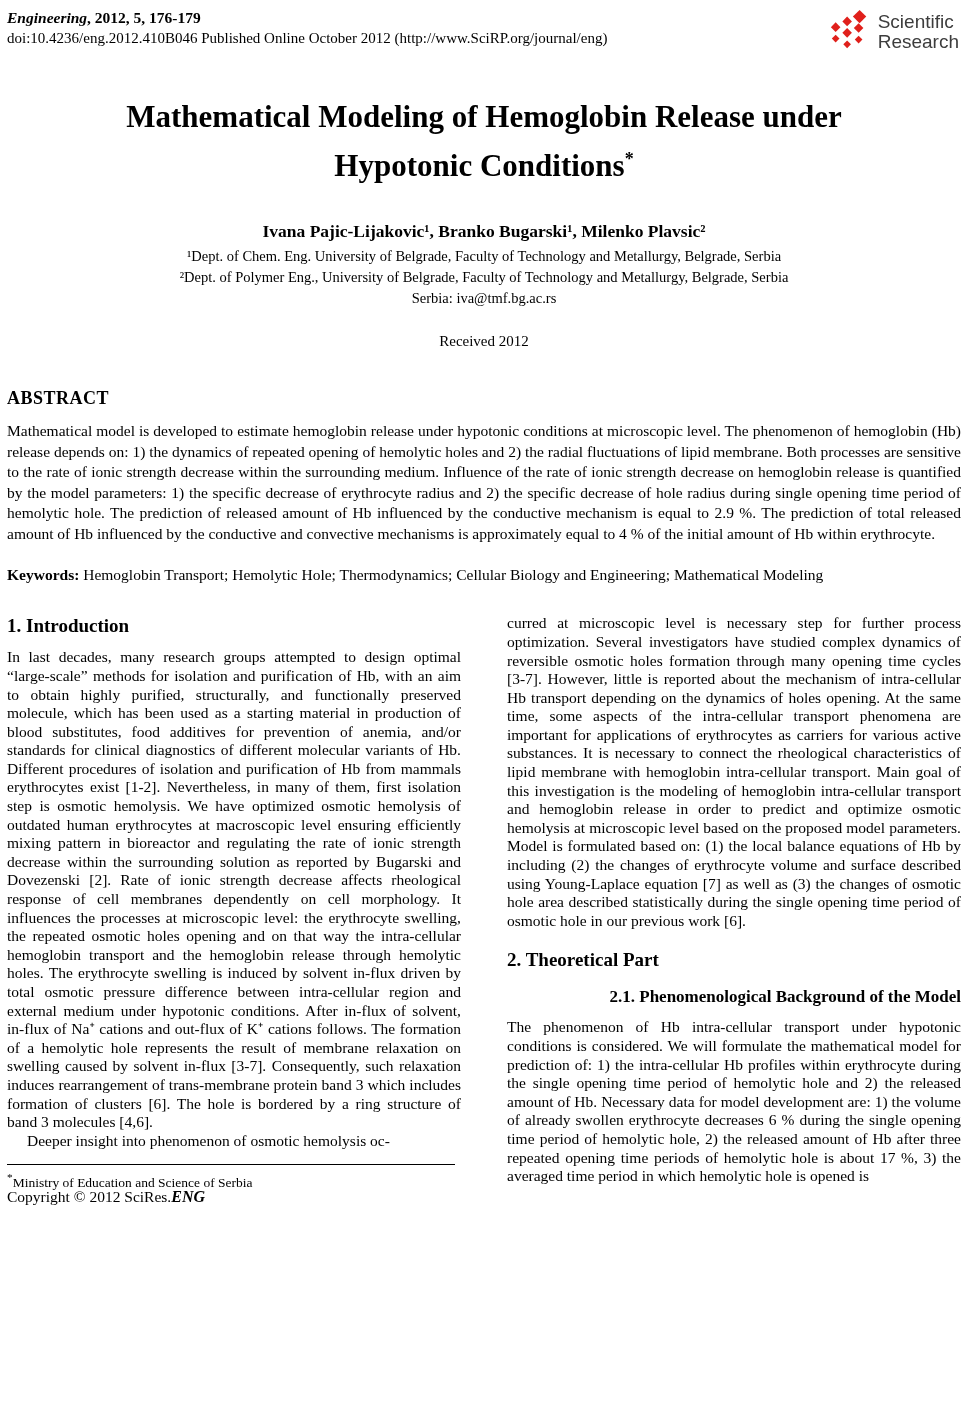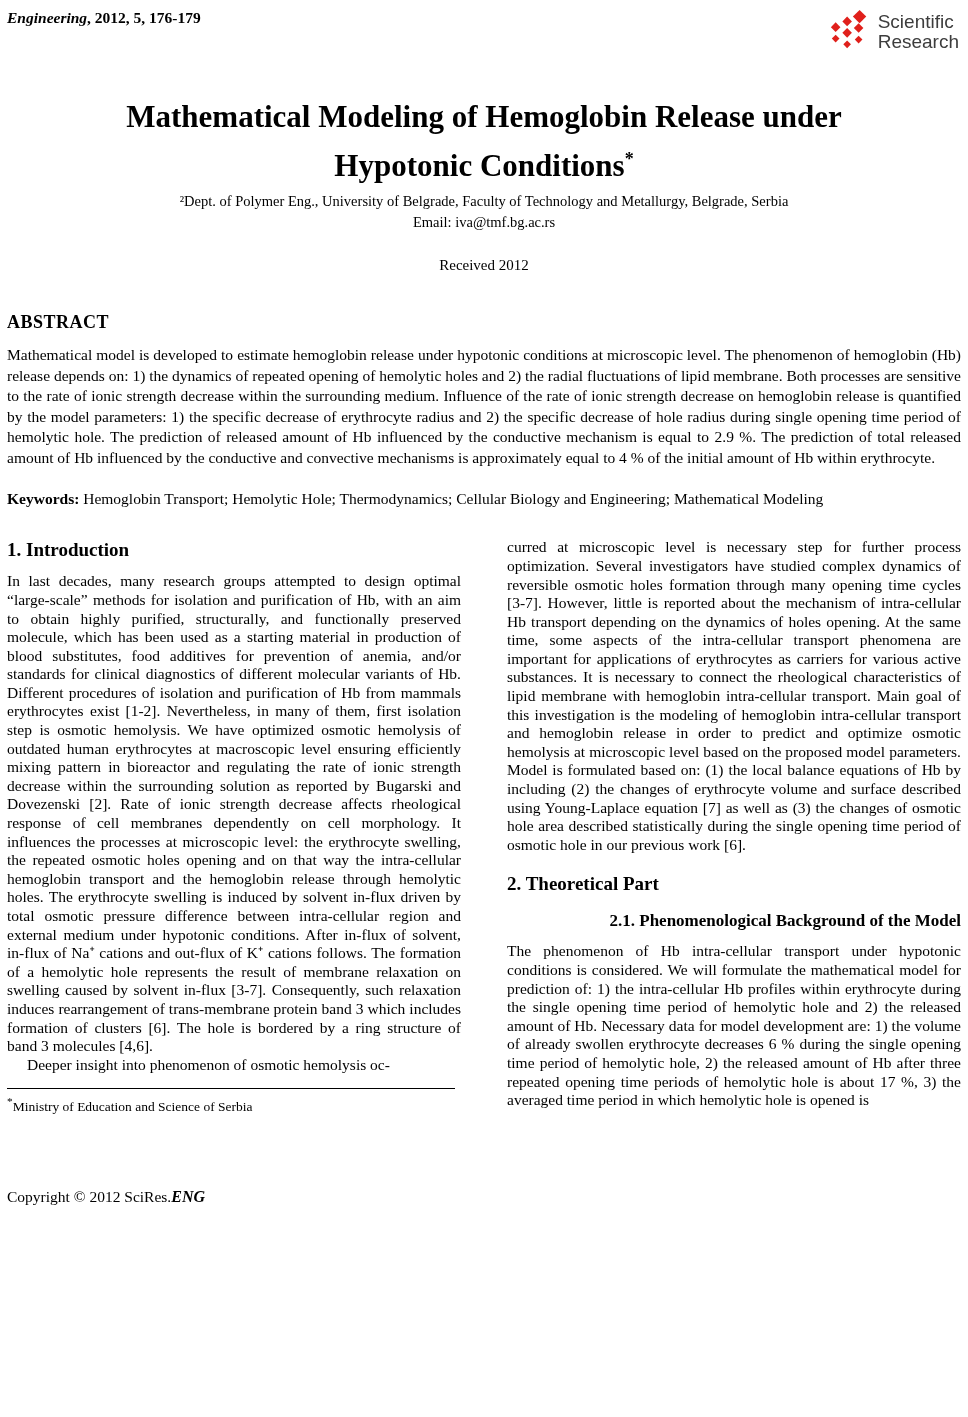--- a/index.html
+++ b/index.html
@@ -72,20 +72,21 @@
 </head>
 <body>
 
 <div class="page">
 
   <div class="header">
     <div class="header-left">
       <div>
         <span class="journal-name">Engineering</span><span class="journal-ref">, 2012, 5, 176-179</span>
       </div>
+      <div class="doi-line">doi:10.4236/eng.2012.410B046 Published Online October 2012 (http://www.SciRP.org/journal/eng)</div>
     </div>
     <div class="logo">
       <svg width="46" height="44" viewBox="0 0 48 46">
         <path d="M34 2 L41 9 L34 16 L27 9 Z" fill="#e0201b"></path>
         <path d="M21 9 L26 14 L21 19 L16 14 Z" fill="#e0201b"></path>
         <path d="M33 16 L38 21 L33 26 L28 21 Z" fill="#e0201b"></path>
         <path d="M9 15 L14 20 L9 25 L4 20 Z" fill="#e0201b"></path>
         <path d="M21 21 L26 26 L21 31 L16 26 Z" fill="#e0201b"></path>
         <path d="M33 29 L37 33 L33 37 L29 33 Z" fill="#e0201b"></path>
         <path d="M9 28 L13 32 L9 36 L5 32 Z" fill="#e0201b"></path>
@@ -93,23 +94,25 @@
       </svg>
       <div class="logo-text">
         <div>Scientific</div>
         <div>Research</div>
       </div>
     </div>
   </div>
 
   <h1 class="title"><span>Mathematical Modeling of Hemoglobin Release under Hypotonic Conditions</span><sup>*</sup></h1>
 
+  <div class="authors">Ivana Pajic-Lijakovic¹, Branko Bugarski¹, Milenko Plavsic²</div>
   <div class="affiliations">
+    <div>¹Dept. of Chem. Eng. University of Belgrade, Faculty of Technology and Metallurgy, Belgrade, Serbia</div>
     <div>²Dept. of Polymer Eng., University of Belgrade, Faculty of Technology and Metallurgy, Belgrade, Serbia</div>
-    <div>Email: iva@tmf.bg.ac.rs</div>
+    <div>Serbia: iva@tmf.bg.ac.rs</div>
   </div>
   <div class="received">Received 2012</div>
 
   <div class="abstract-heading">ABSTRACT</div>
   <p class="abstract-text">Mathematical model is developed to estimate hemoglobin release under hypotonic conditions at microscopic level. The phenomenon of hemoglobin (Hb) release depends on: 1) the dynamics of repeated opening of hemolytic holes and 2) the radial fluctuations of lipid membrane. Both processes are sensitive to the rate of ionic strength decrease within the surrounding medium. Influence of the rate of ionic strength decrease on hemoglobin release is quantified by the model parameters: 1) the specific decrease of erythrocyte radius and 2) the specific decrease of hole radius during single opening time period of hemolytic hole. The prediction of released amount of Hb influenced by the conductive mechanism is equal to 2.9 %. The prediction of total released amount of Hb influenced by the conductive and convective mechanisms is approximately equal to 4 % of the initial amount of Hb within erythrocyte.</p>
 
   <div class="keywords">
     <span class="kw-label">Keywords:</span><span> Hemoglobin Transport; Hemolytic Hole; Thermodynamics; Cellular Biology and Engineering; Mathematical Modeling</span>
   </div>
 

